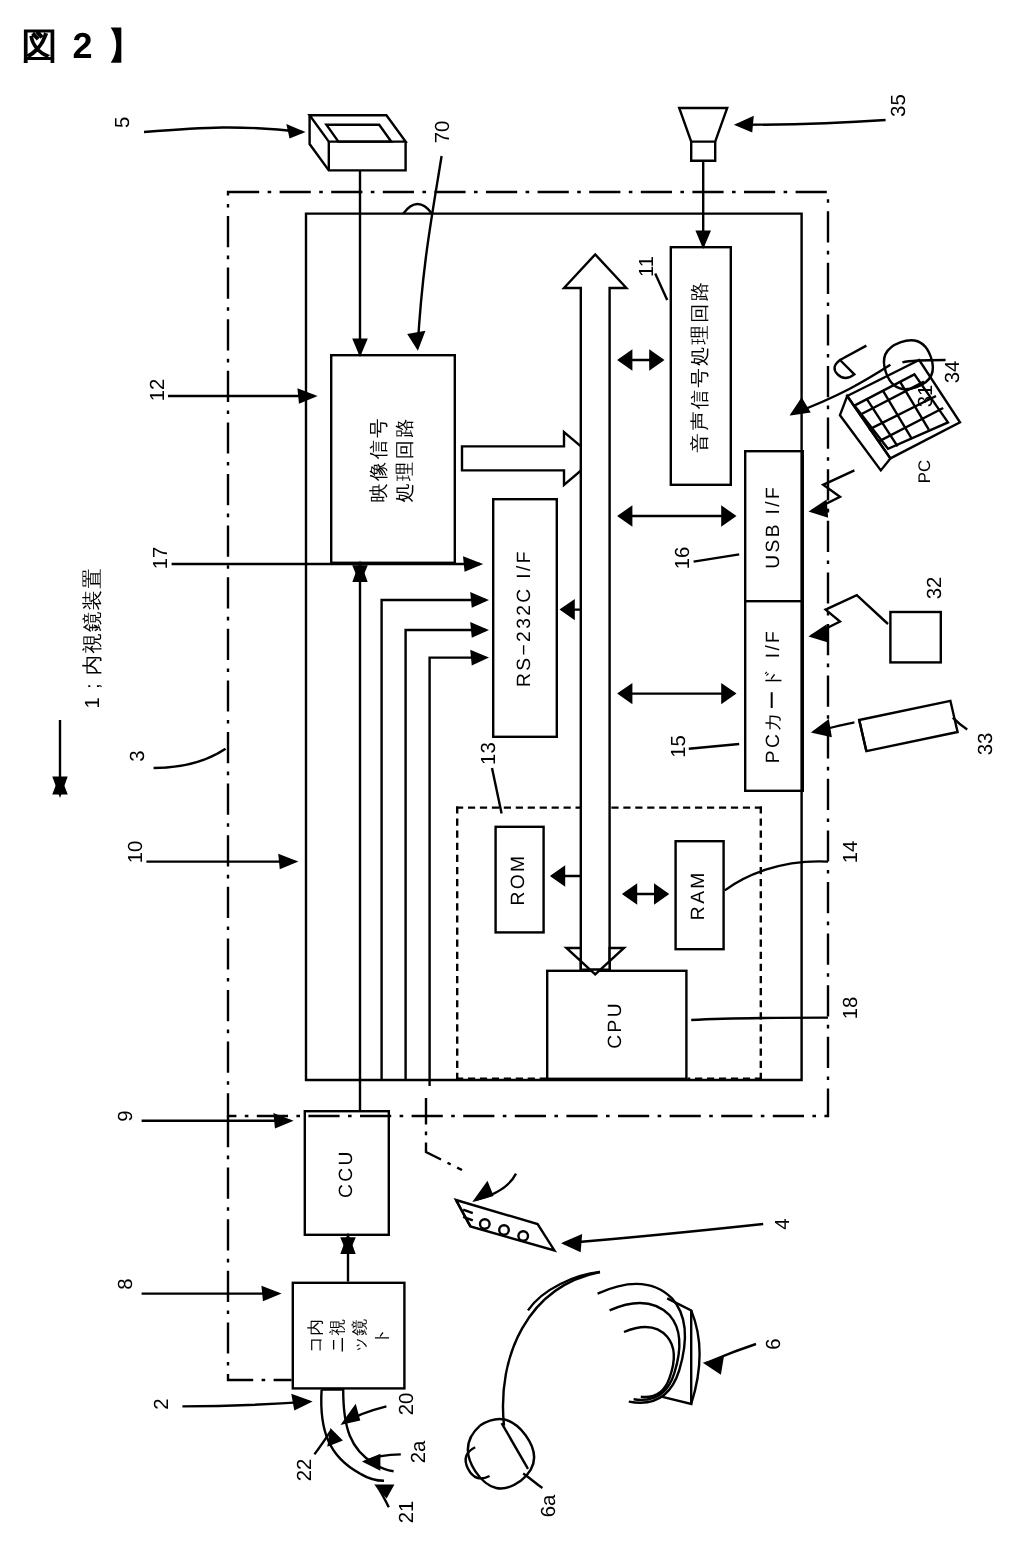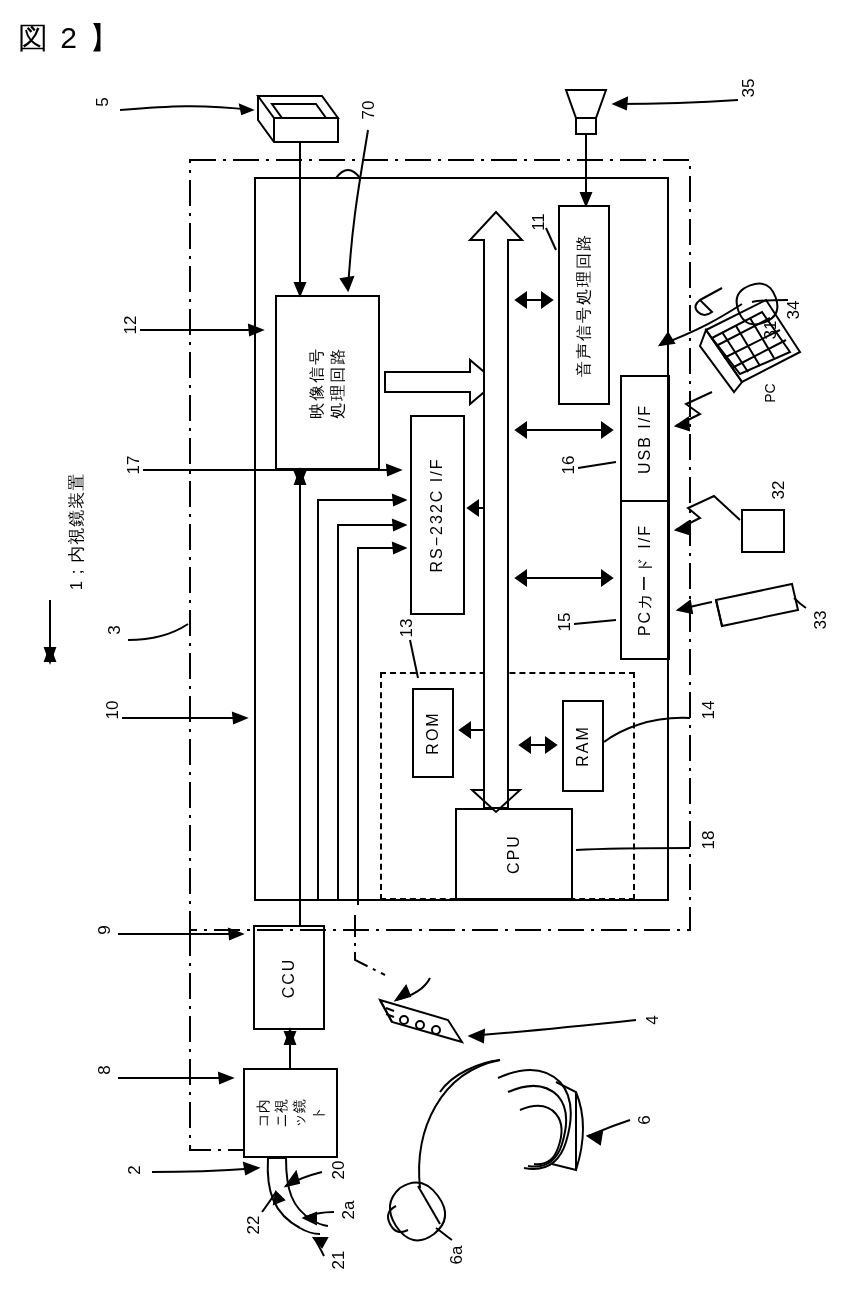--- a/index.html
+++ b/index.html
@@ -1,19 +1,19 @@
 <!DOCTYPE html>
 <html><head>
 <meta charset="utf-8">
 <style>
   html,body{margin:0;padding:0;background:#fff;}
   body{width:852px;height:1297px;position:relative;font-family:"Liberation Sans",sans-serif;color:#000;overflow:hidden;}
   #sheet{position:absolute;left:0;top:0;width:852px;height:1297px;}
 
-  .fig-label{position:absolute;left:18px;top:18px;font-size:30px;font-weight:400;letter-spacing:2px;white-space:nowrap;}
+  .fig-label{position:absolute;left:18px;top:18px;font-size:30px;font-weight:700;letter-spacing:2px;white-space:nowrap;}
 
   
   .box{position:absolute;border:2px solid #000;background:#fff;box-sizing:border-box;display:flex;align-items:center;justify-content:center;}
   .box .vtxt{
     transform:rotate(-90deg);
     white-space:nowrap;
     font-size:16px;
     letter-spacing:2px;
     text-align:center;
     line-height:1.25;

